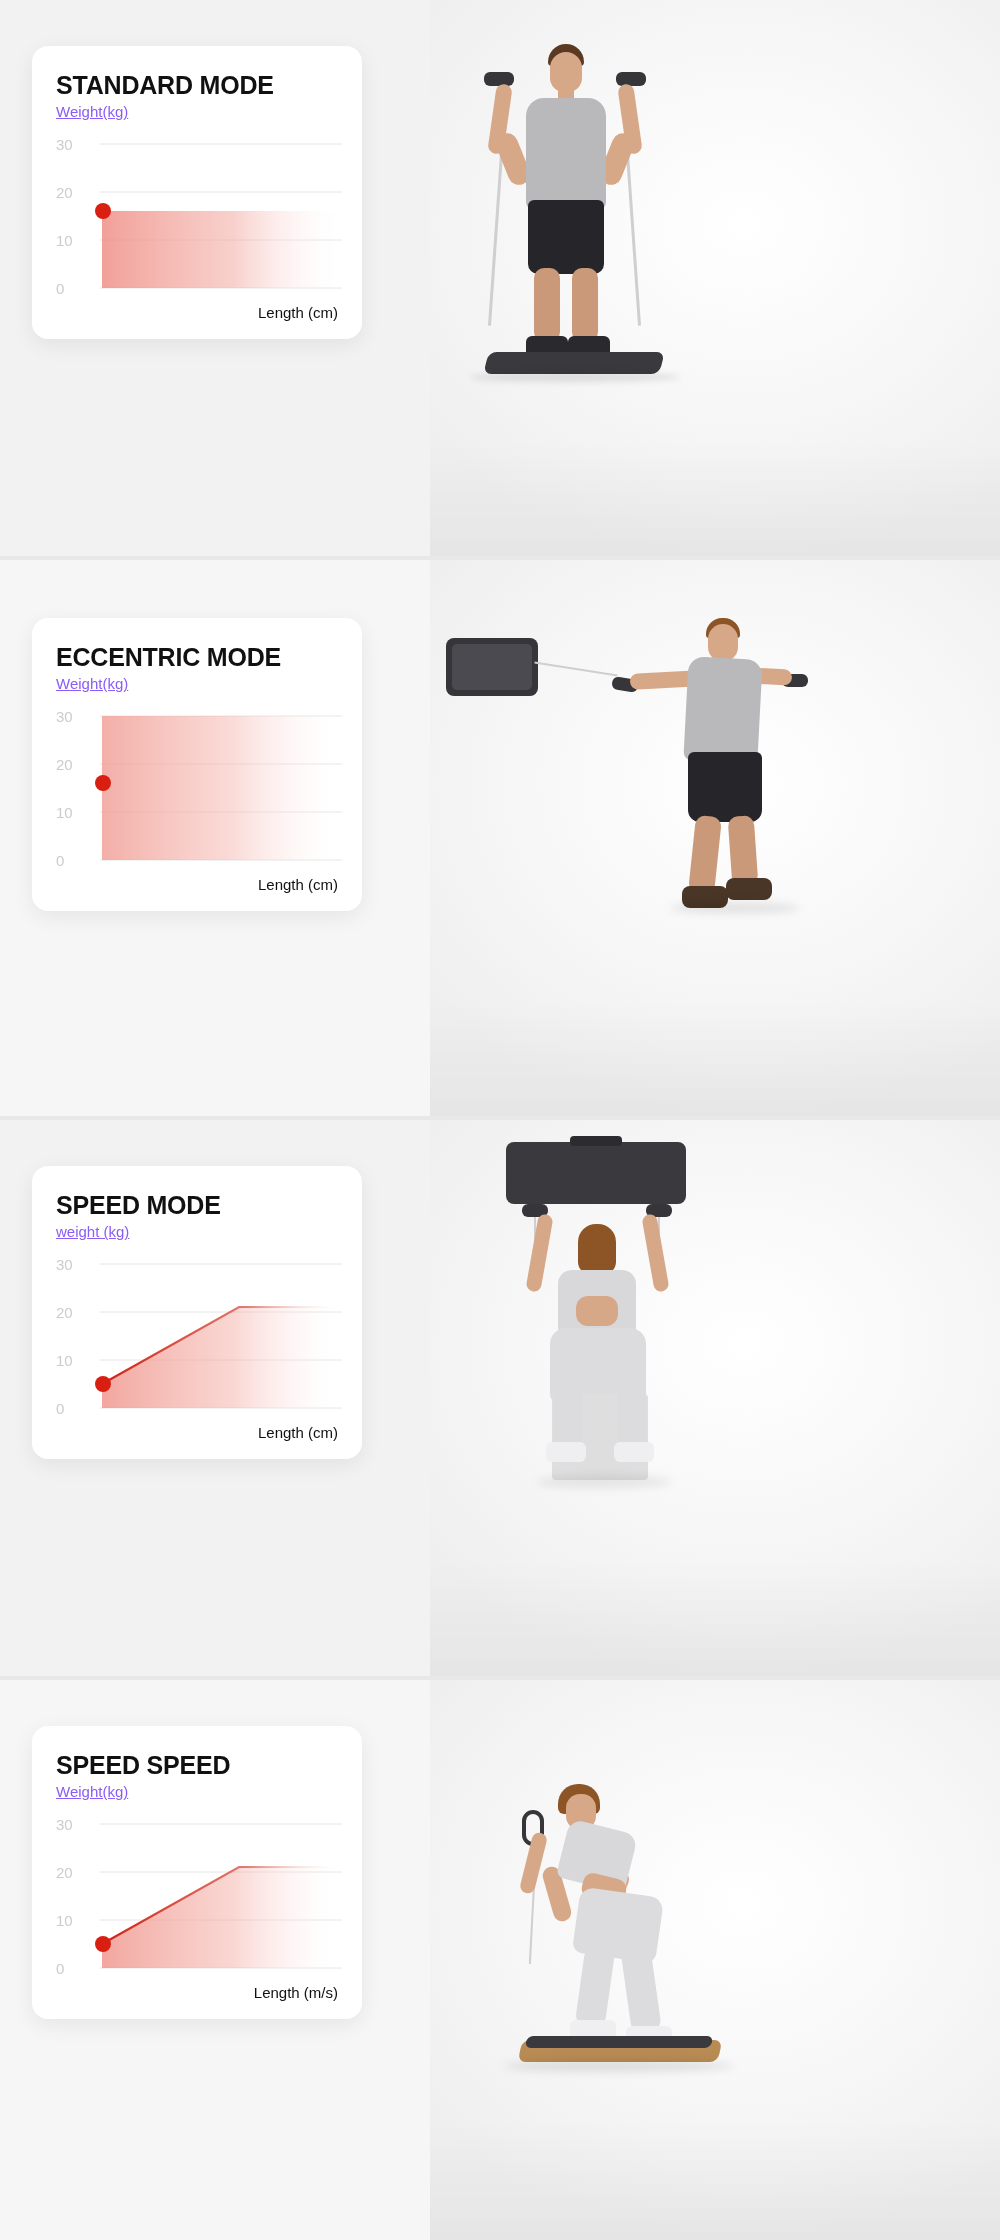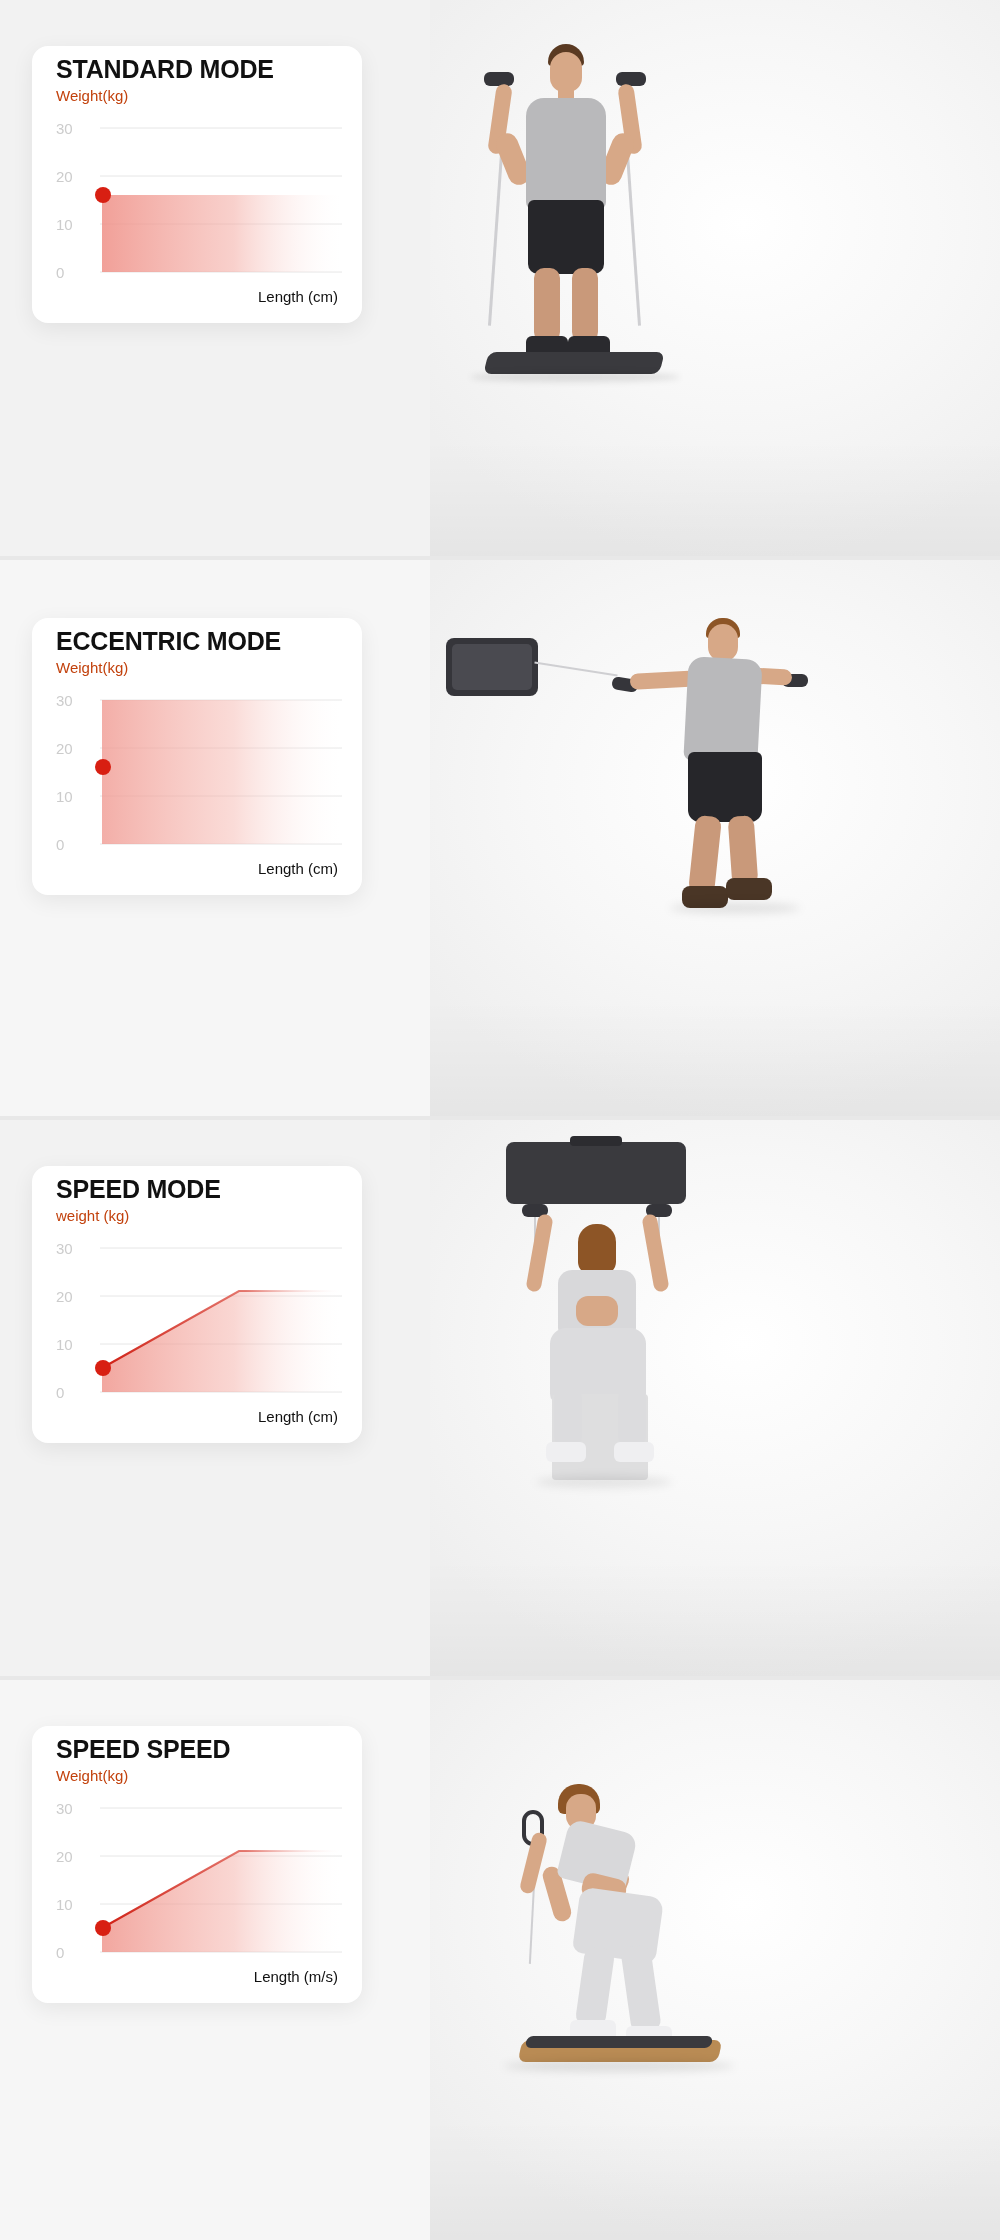--- a/index.html
+++ b/index.html
@@ -65,35 +65,36 @@
   .r40 { border-radius: 40px; }
 
   
   .card {
     position: absolute;
     left: 32px;
     width: 330px;
     background: #ffffff;
     border-radius: 16px;
     box-shadow: 0 6px 22px rgba(0,0,0,0.07);
-    padding: 10px 20px 18px 24px;
+    padding: 26px 20px 18px 24px;
   }
   .card-title {
     font-size: 25px;
     font-weight: 700;
     letter-spacing: -0.2px;
     color: #111111;
     line-height: 1.05;
   }
   .card-sub {
     font-size: 15px;
     font-weight: 400;
-    color: #c2410c;
+    color: #8b5cf6;
     margin-top: 5px;
     margin-bottom: 6px;
+    text-decoration: underline;
   }
 
   
   .chart-wrap { position: relative; width: 286px; height: 176px; }
   .chart-svg  { display: block; width: 286px; height: 176px; }
   .x-label {
     text-align: right;
     font-size: 15px;
     color: #111111;
     padding-right: 4px;

